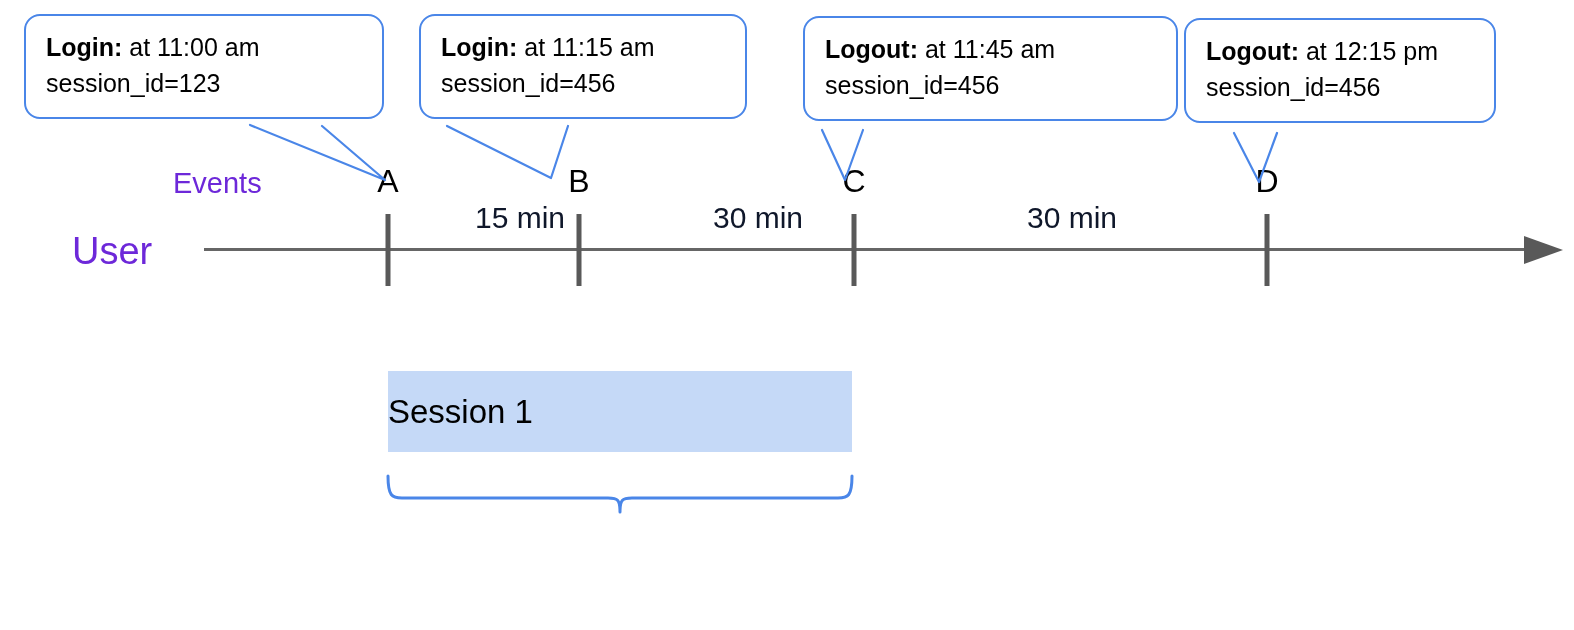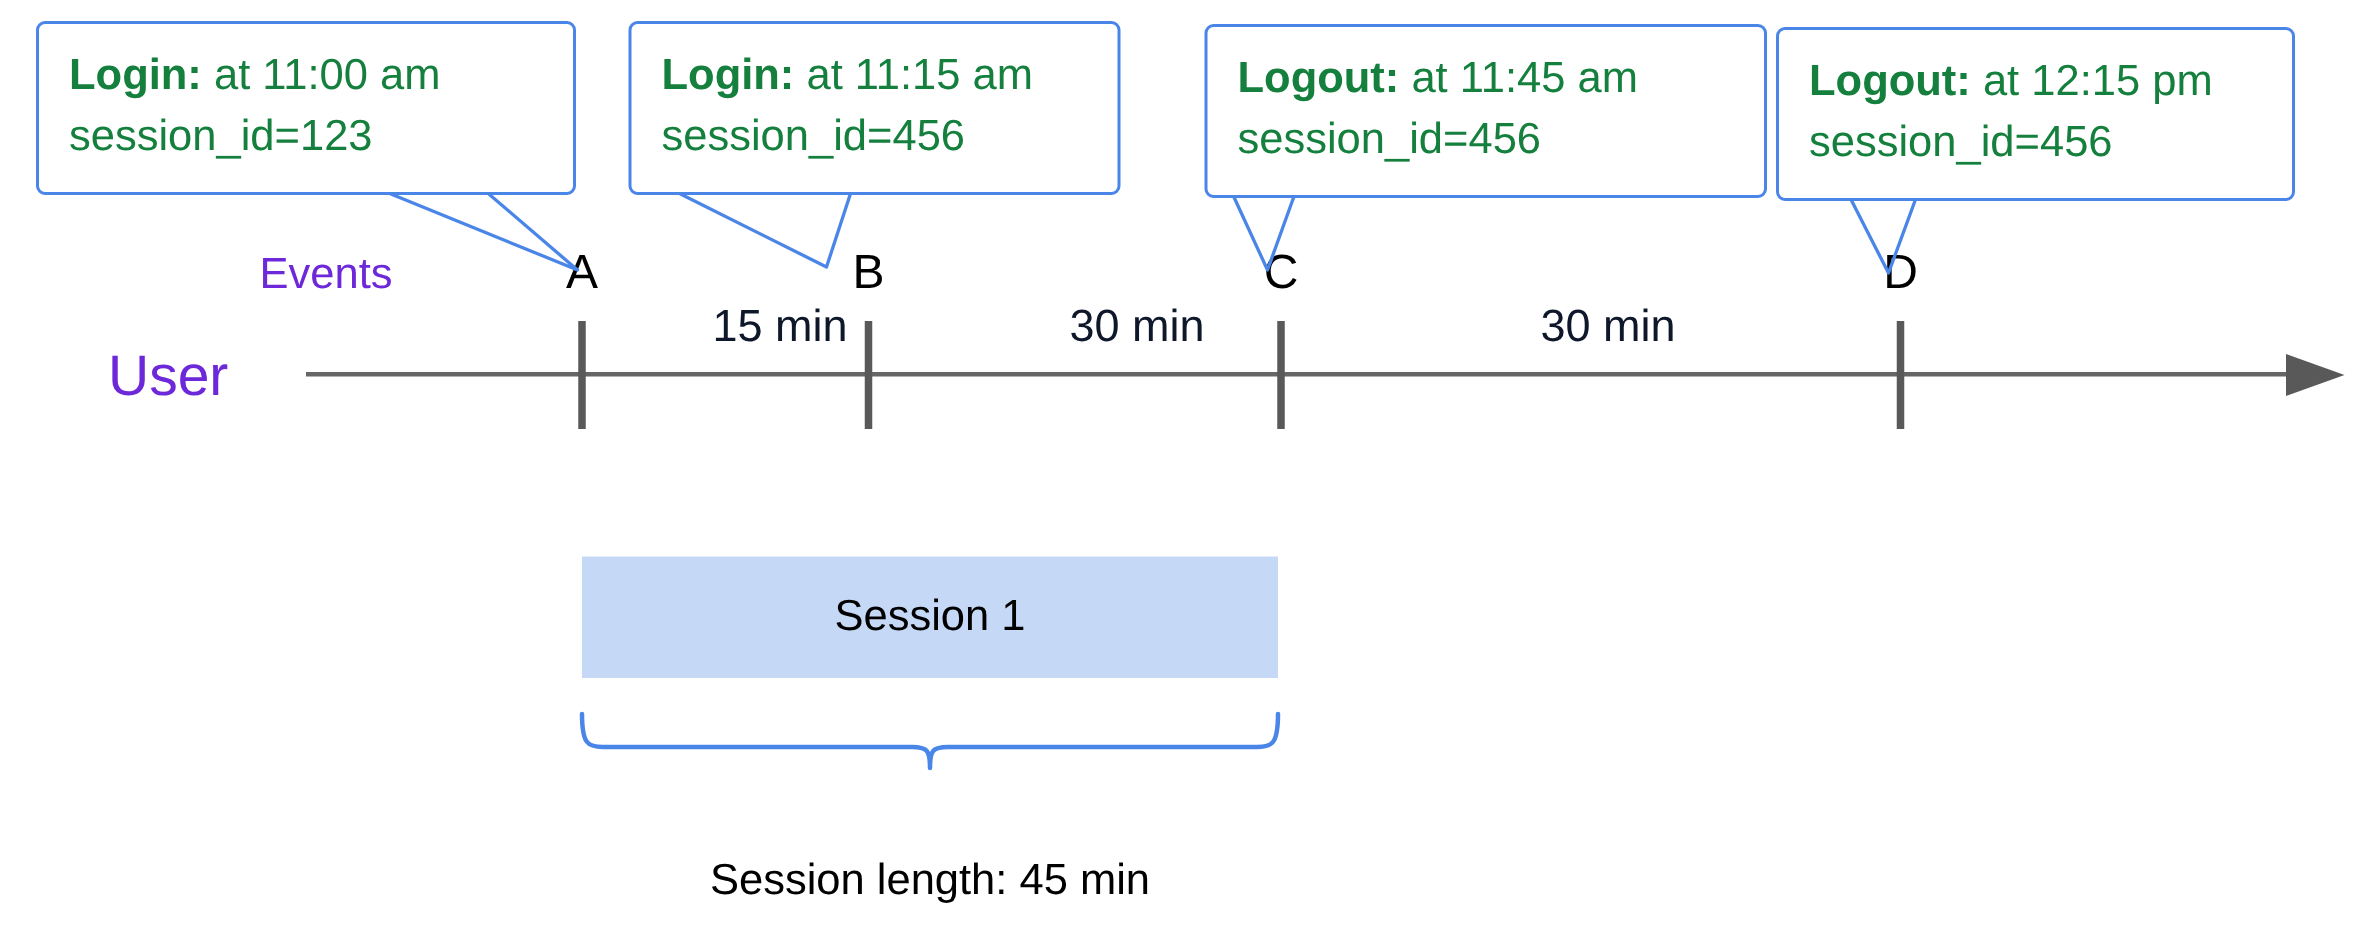--- a/index.html
+++ b/index.html
@@ -15,26 +15,26 @@
     position: relative;
     width: 1574px;
     height: 630px;
     overflow: hidden;
     background: #ffffff;
   }
   .callout {
     position: absolute;
     box-sizing: border-box;
     border: 2px solid #4a86e8;
-    border-radius: 6px;
+    border-radius: 16px;
     background: #ffffff;
     padding: 14px 18px 16px 20px;
-    font-size: 29px;
+    font-size: 25px;
     line-height: 1.42;
-    color: #15803d;
+    color: #000000;
     white-space: nowrap;
     z-index: 3;
   }
   .callout .evt {
     font-weight: bold;
   }
   .callout .line2 {
     display: block;
   }
   .tail-svg {
@@ -82,22 +82,22 @@
     position: absolute;
     background: #595959;
     width: 5px;
     transform: translateX(-50%);
   }
   .session-bar {
     position: absolute;
     background: #c5d9f7;
     display: flex;
     align-items: center;
-    justify-content: center;
-    font-size: 29px;
+    justify-content: flex-start;
+    font-size: 33px;
     color: #000000;
   }
   .caption {
     position: absolute;
     font-size: 29px;
     color: #000000;
     transform: translateX(-50%);
     white-space: nowrap;
   }
 </style>
@@ -132,21 +132,21 @@
   <div class="callout" style="left:419px; top:14px; width:328px;">
     <span class="evt">Login:</span><span> at 11:15 am</span>
     <span class="line2">session_id=456</span>
   </div>
 
   <div class="callout" style="left:803px; top:16px; width:375px;">
     <span class="evt">Logout:</span><span> at 11:45 am</span>
     <span class="line2">session_id=456</span>
   </div>
 
-  <div class="callout" style="left:1184px; top:18px; width:346px;">
+  <div class="callout" style="left:1184px; top:18px; width:312px;">
     <span class="evt">Logout:</span><span> at 12:15 pm</span>
     <span class="line2">session_id=456</span>
   </div>
 
   <div class="axis-label lane-label-events" style="left:173px; top:167px;">Events</div>
   <div class="axis-label lane-label-user" style="left:72px; top:230px;">User</div>
 
   <div class="event-letter" style="left:388px; top:163px;">A</div>
   <div class="event-letter" style="left:579px; top:163px;">B</div>
   <div class="event-letter" style="left:854px; top:163px;">C</div>
@@ -160,15 +160,14 @@
 
   <div class="tick" style="left:388px; top:214px; height:72px;"></div>
   <div class="tick" style="left:579px; top:214px; height:72px;"></div>
   <div class="tick" style="left:854px; top:214px; height:72px;"></div>
   <div class="tick" style="left:1267px; top:214px; height:72px;"></div>
 
   <div class="session-bar" style="left:388px; top:371px; width:464px; height:81px;">
     <span>Session 1</span>
   </div>
 
-  <div class="caption" style="left:620px; top:571px;">Session length: 45 min</div>
 
 </div>
 
 </body></html>

